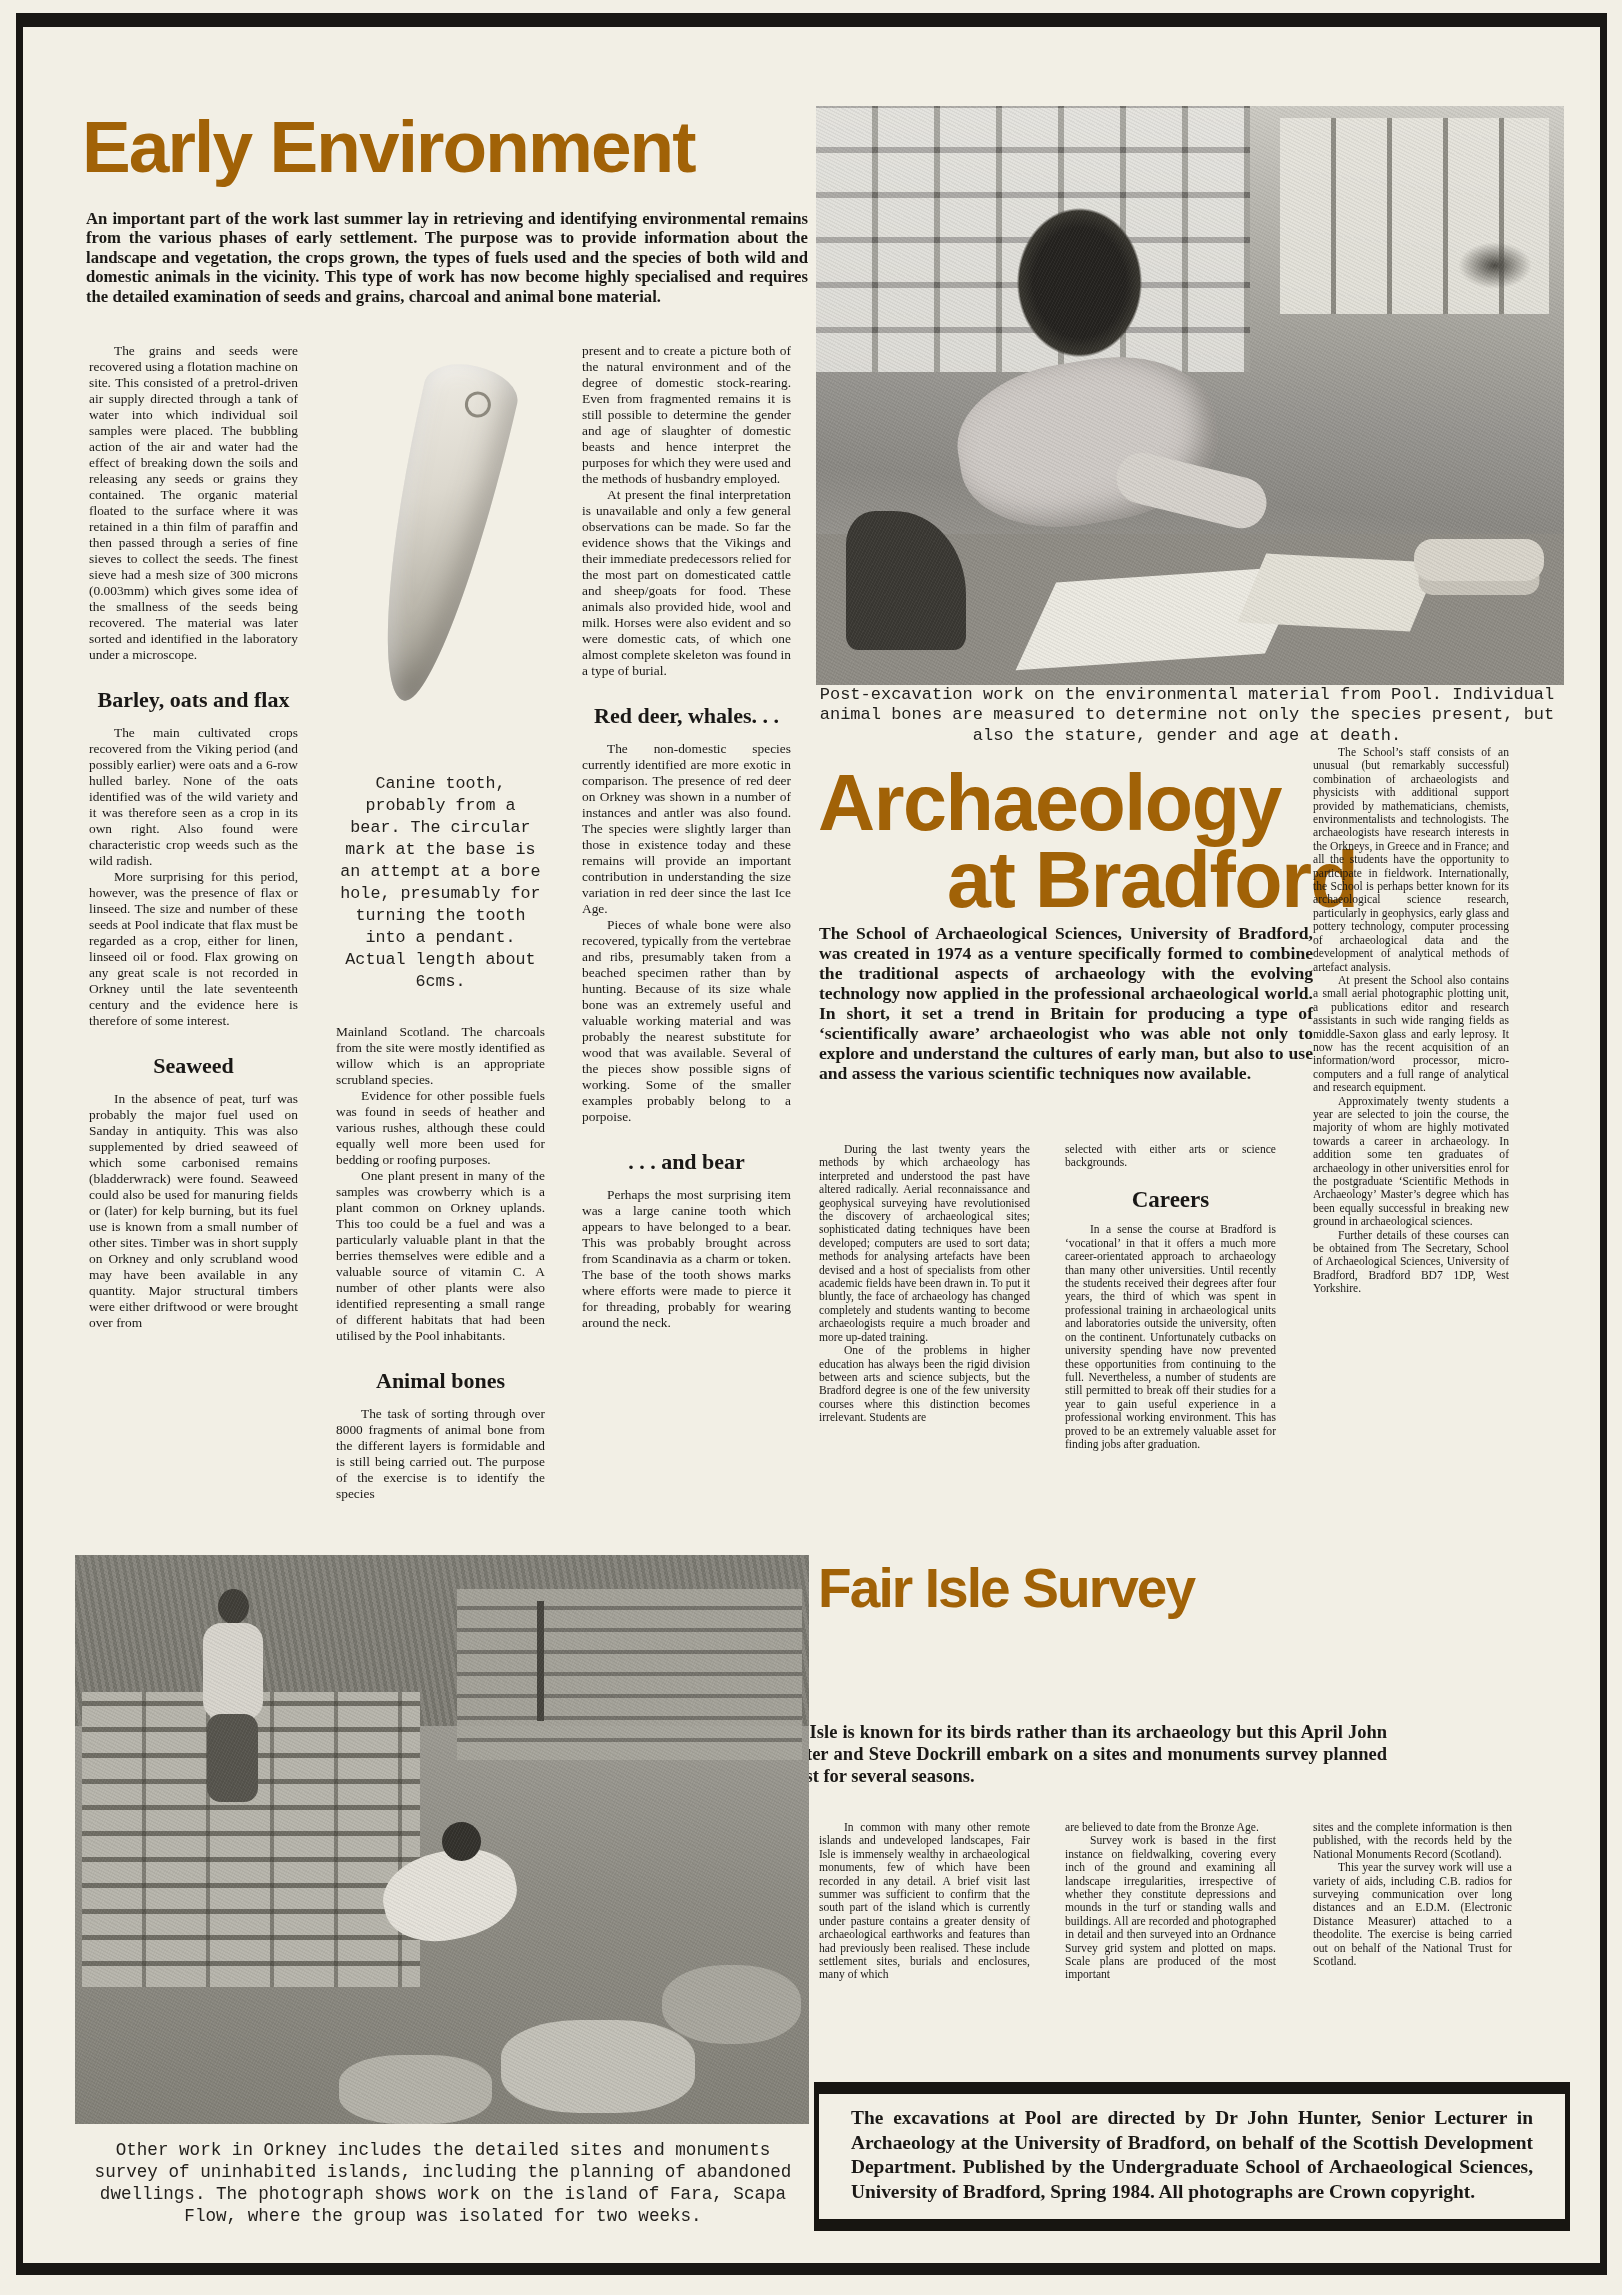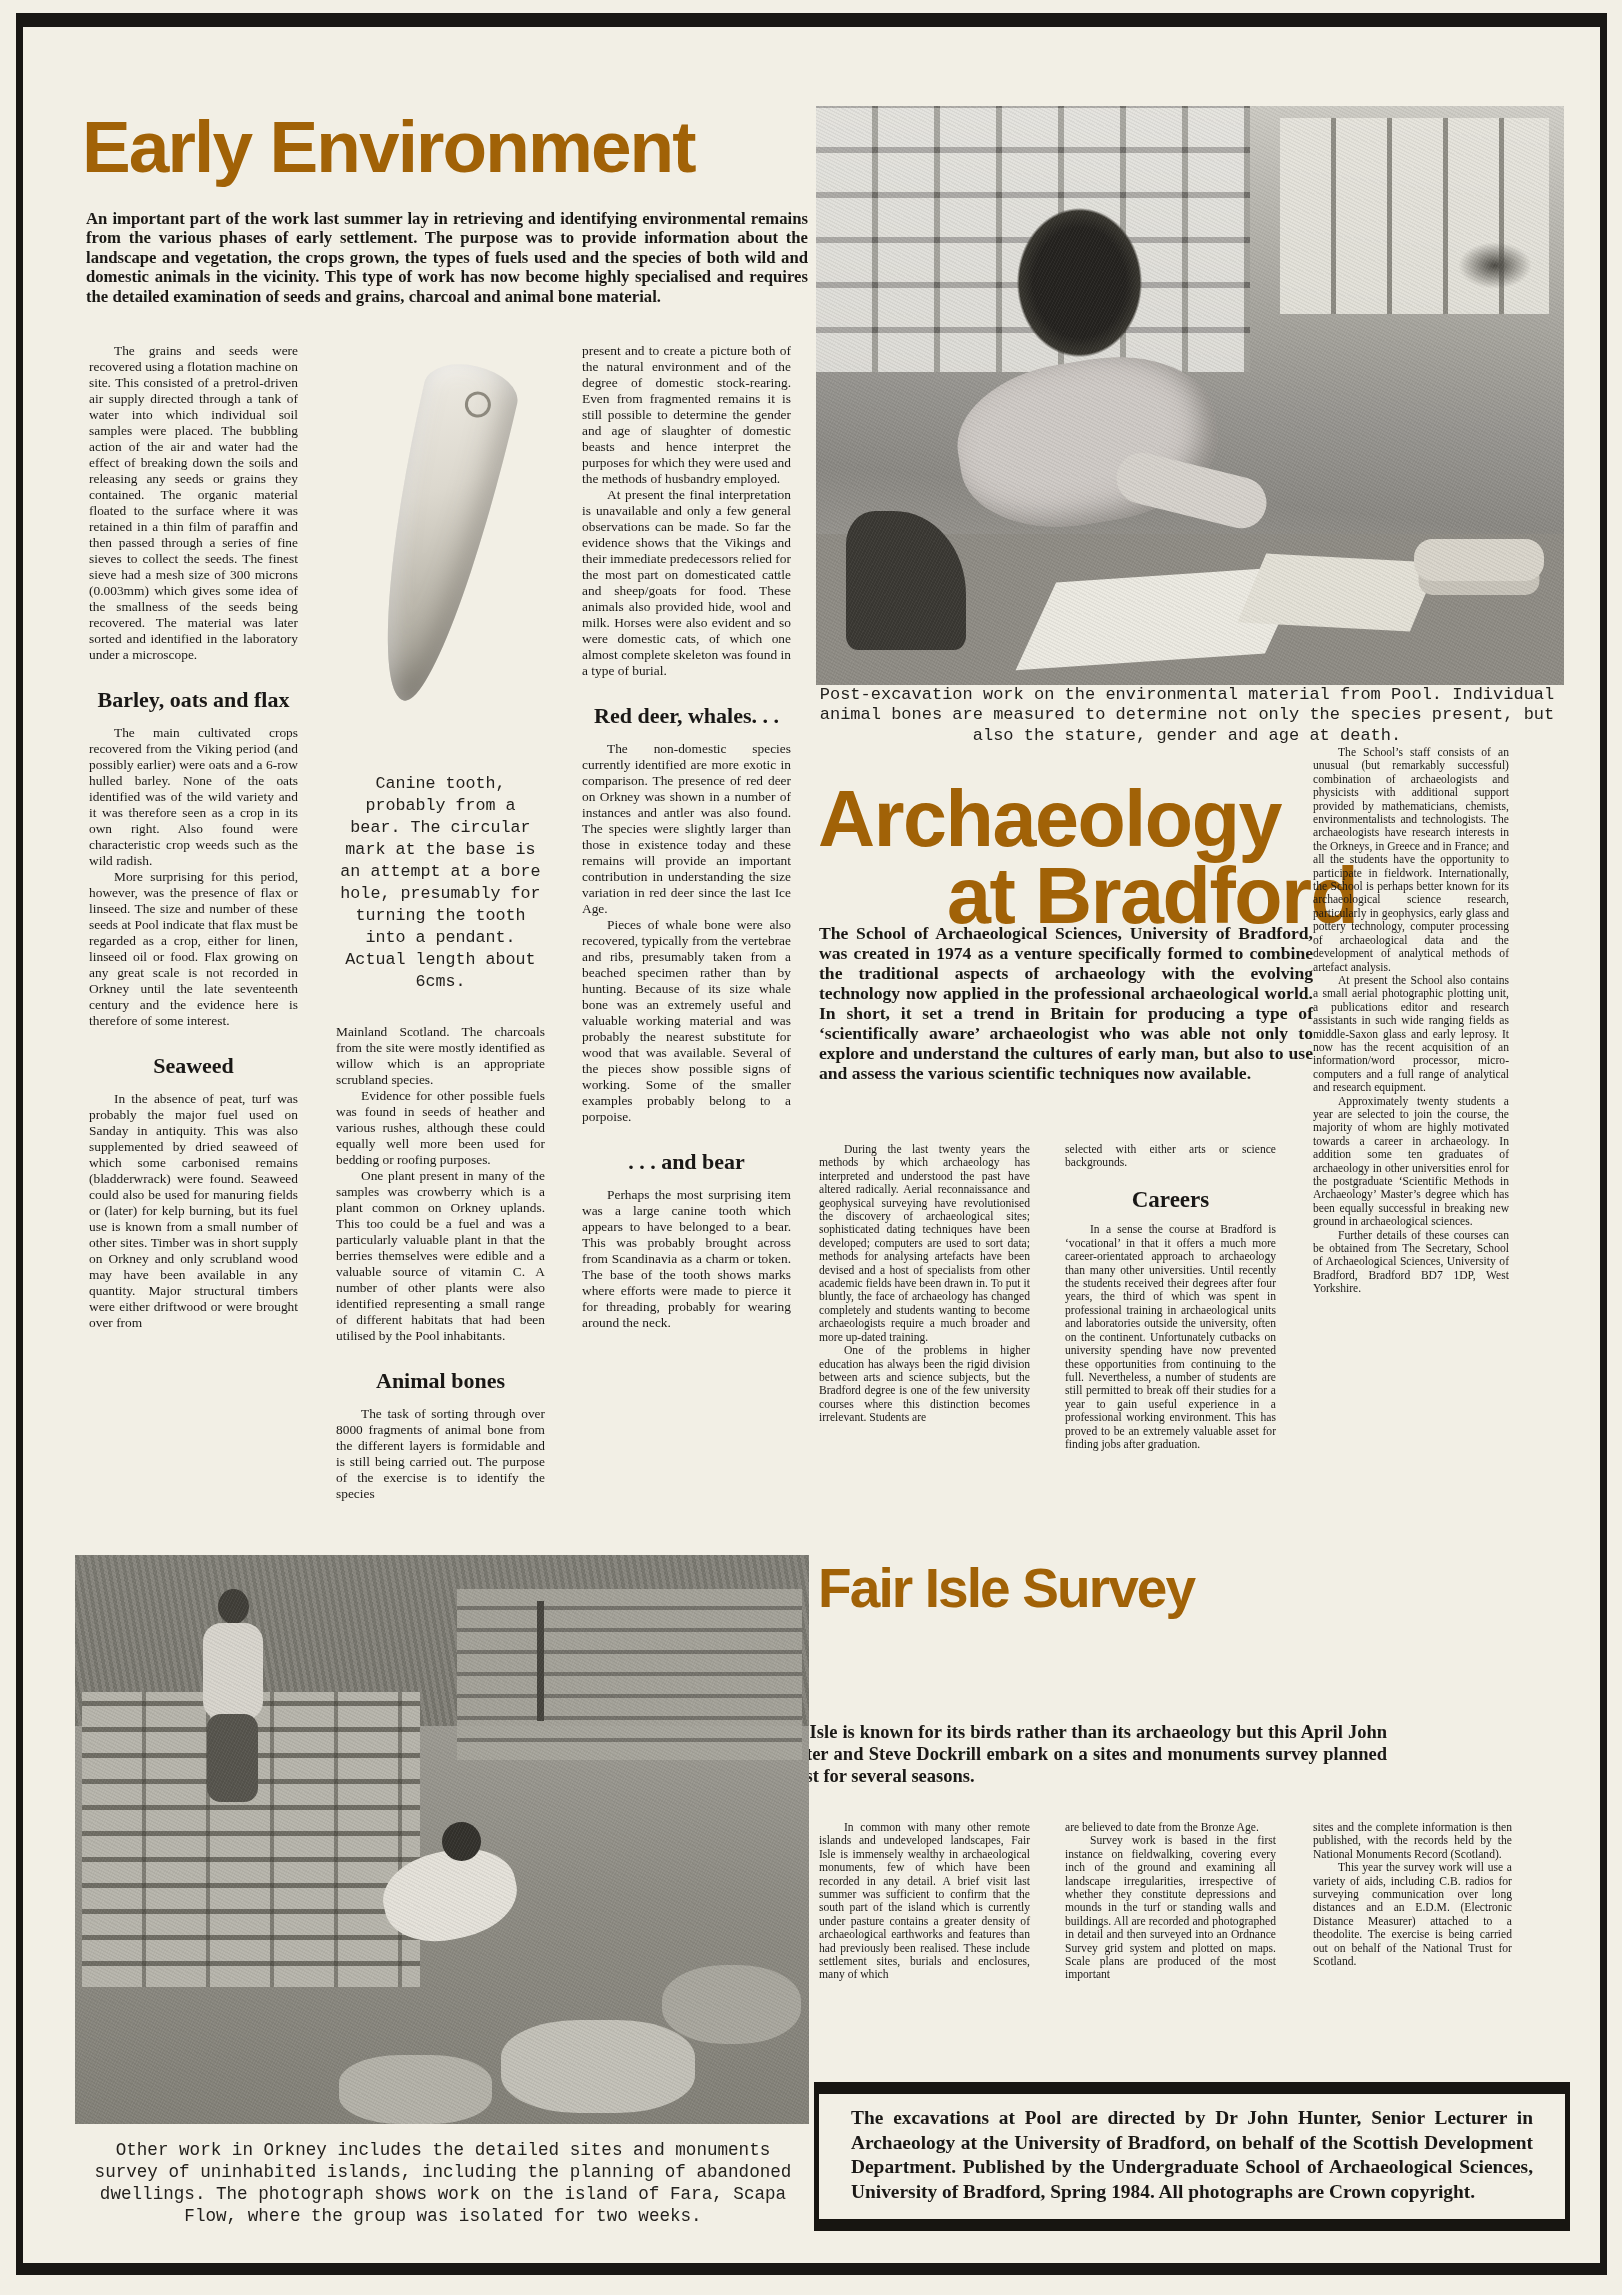--- a/index.html
+++ b/index.html
@@ -139,21 +139,21 @@
     <div class="ph-arm"></div>
     <div class="ph-desk"></div>
     <div class="ph-paper1"></div>
     <div class="ph-paper2"></div>
     <div class="ph-scope"></div>
     <div class="ph-bones"></div>
     <div class="grain"></div>
   </div>
   <p class="caption" style="left:819px;top:685px;width:736px;font-size:17px;line-height:20.4px;">Post-excavation work on the environmental material from Pool. Individual animal bones are measured to determine not only the species present, but also the stature, gender and age at death.</p>
 
-  <div class="big-title" style="left:818px;top:765px;font-size:79px;line-height:0.97;letter-spacing:-1.4px;margin-top:16px;">
+  <div class="big-title" style="left:818px;top:765px;font-size:79px;line-height:0.97;letter-spacing:-1.4px;">
     <div>Archaeology</div>
     <div style="margin-left:129px;">at Bradford</div>
   </div>
 
   <p class="lead" style="left:819px;top:923px;width:494px;font-size:17.6px;line-height:20px;">The School of Archaeological Sciences, University of Bradford, was created in 1974 as a venture specifically formed to combine the traditional aspects of archaeology with the evolving technology now applied in the professional archaeological world. In short, it set a trend in Britain for producing a type of ‘scientifically aware’ archaeologist who was able not only to explore and understand the cultures of early man, but also to use and assess the various scientific techniques now available.</p>
 
   <div class="col body-right" style="left:819px;top:1143px;">
     <p class="indent">During the last twenty years the methods by which archaeology has interpreted and understood the past have altered radically. Aerial reconnaissance and geophysical surveying have revolutionised the discovery of archaeological sites; sophisticated dating techniques have been developed; computers are used to sort data; methods for analysing artefacts have been devised and a host of specialists from other academic fields have been drawn in. To put it bluntly, the face of archaeology has changed completely and students wanting to become archaeologists require a much broader and more up-dated training.</p>
     <p class="indent">One of the problems in higher education has always been the rigid division between arts and science subjects, but the Bradford degree is one of the few university courses where this distinction becomes irrelevant. Students are</p>
   </div>

